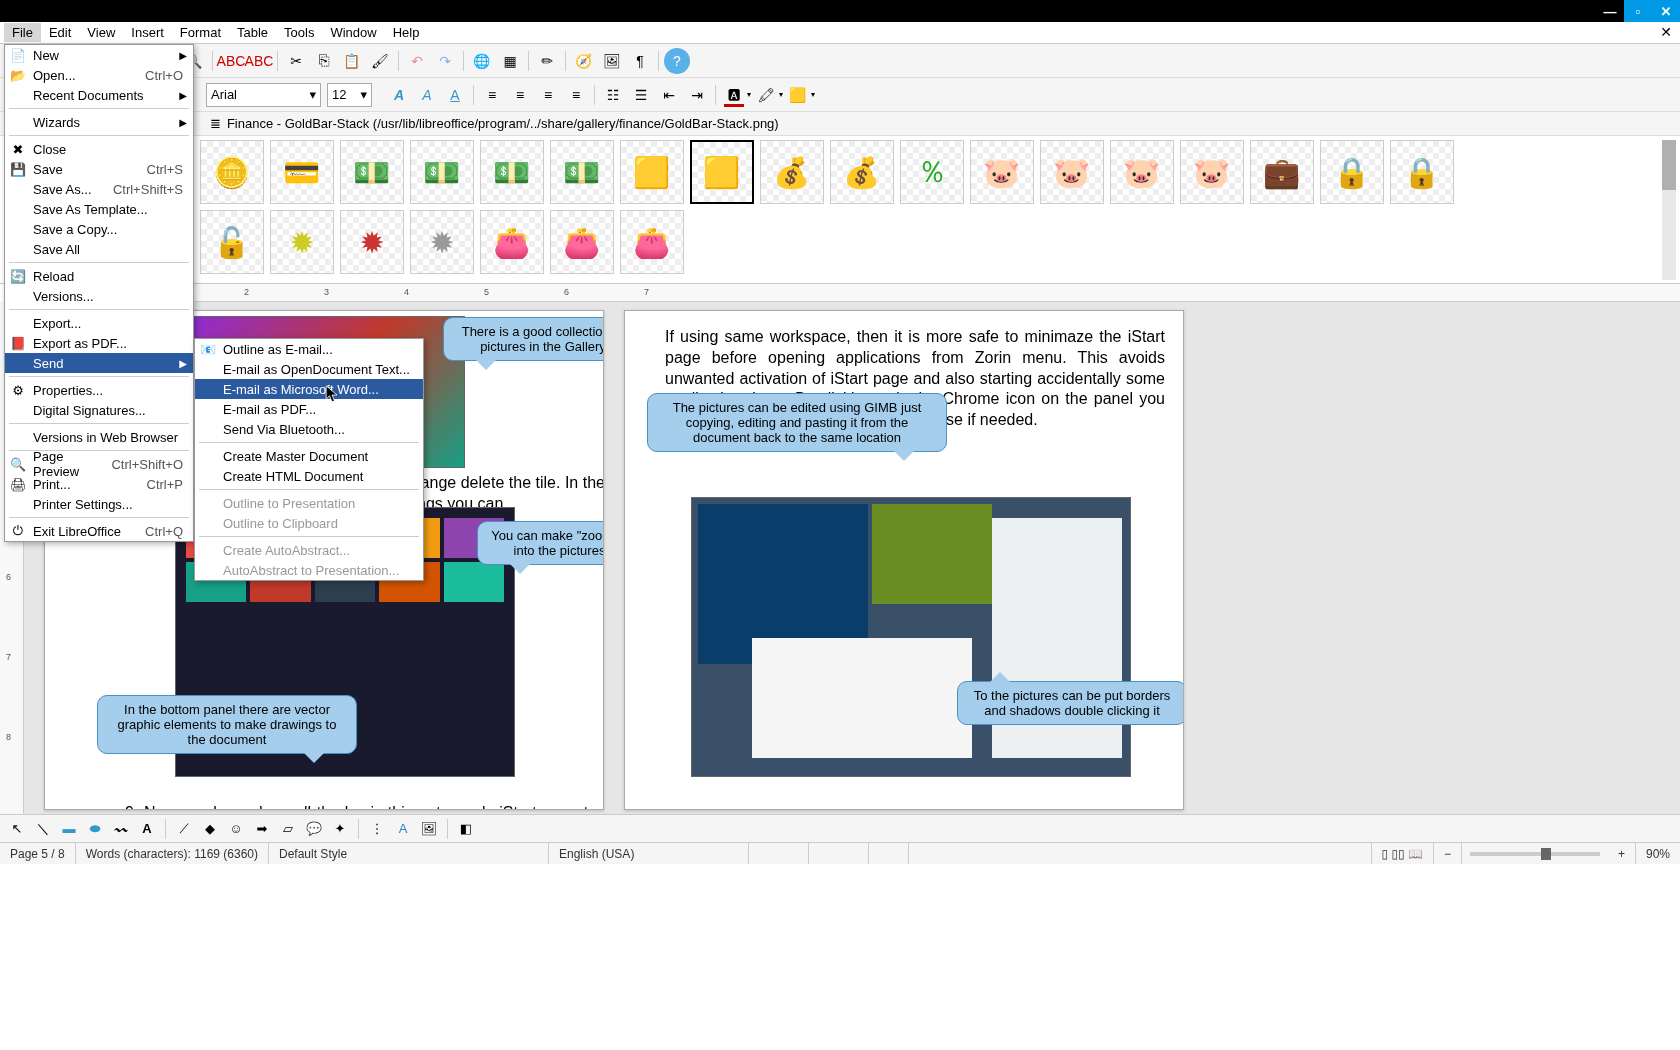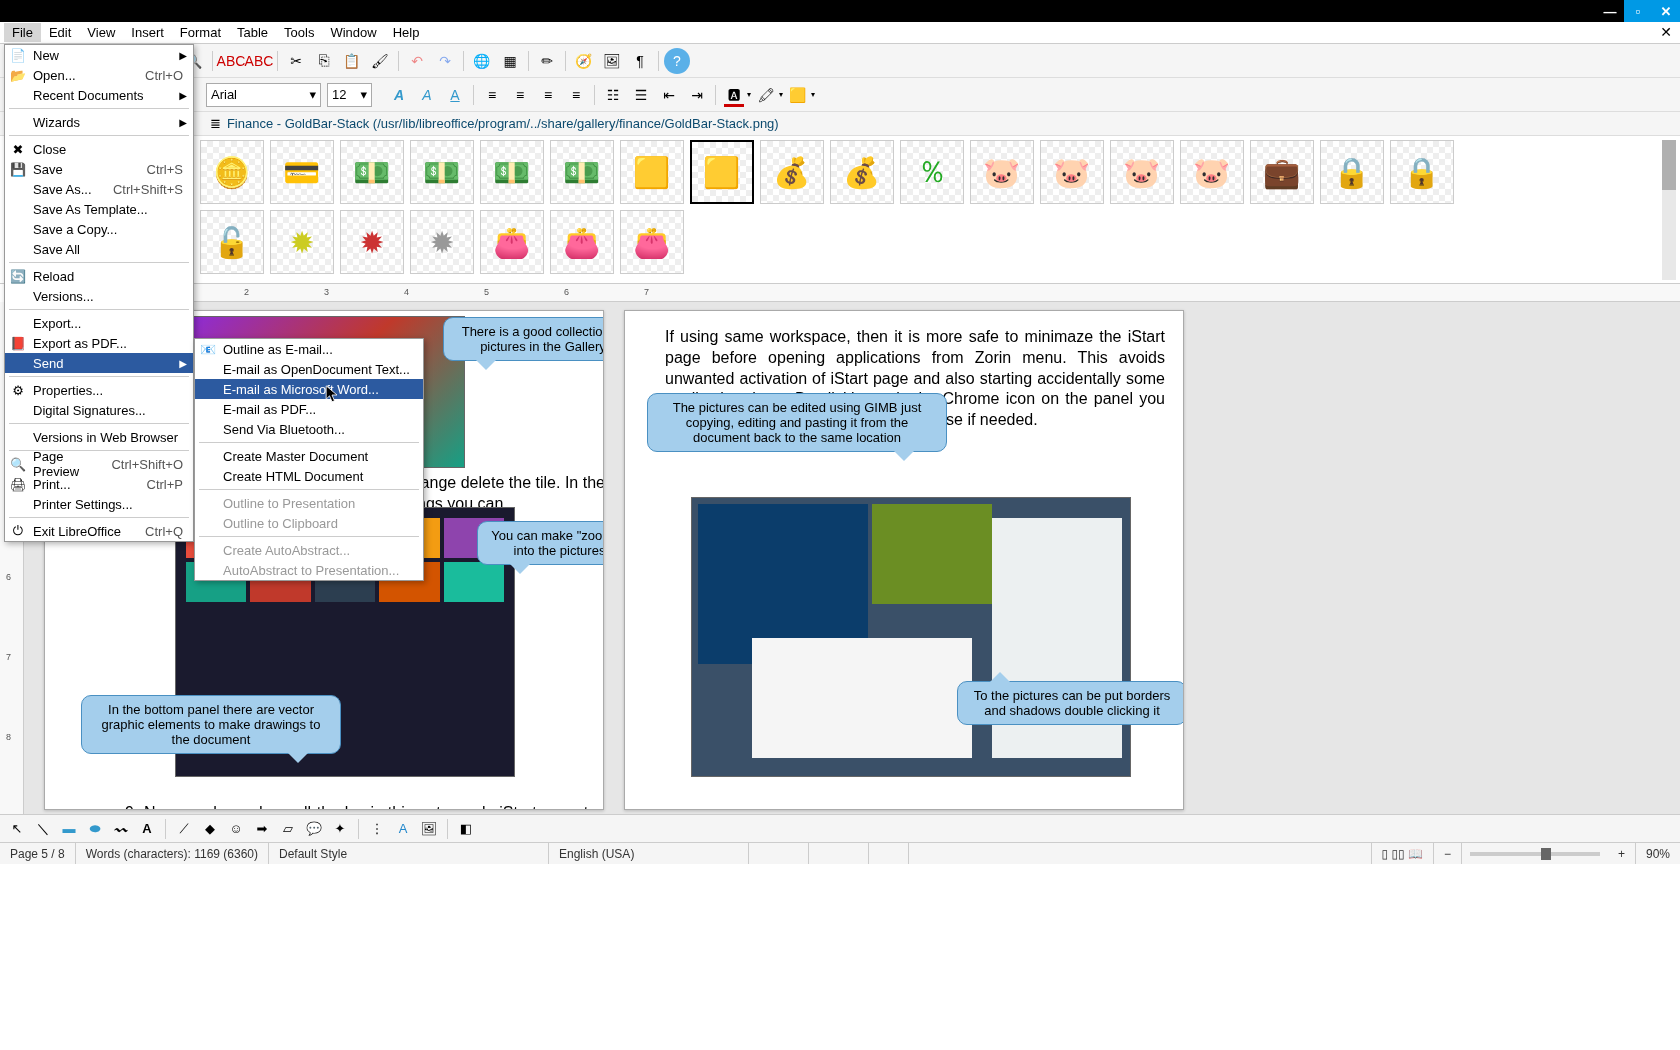--- a/index.html
+++ b/index.html
@@ -25,21 +25,21 @@
 .tool-btn { width: 26px; height: 26px; display: flex; align-items: center; justify-content: center; border: 1px solid transparent; border-radius: 2px; font-size: 14px; }
 .tool-sep { width: 1px; height: 20px; background: #ccc; margin: 0 3px; }
 .tool-dropdown-arrow { font-size: 8px; margin-left: -2px; }
 .font-name { width: 115px; height: 24px; border: 1px solid #aaa; background: #fff; padding: 0 4px; font-size: 13px; display: flex; align-items: center; position: relative; }
 .font-name::after { content: "▾"; position: absolute; right: 4px; }
 .font-size { width: 45px; height: 24px; border: 1px solid #aaa; background: #fff; padding: 0 4px; font-size: 13px; display: flex; align-items: center; position: relative; margin-left: 4px;}
 .font-size::after { content: "▾"; position: absolute; right: 4px; }
 
 
 .gallery-path-bar { height: 24px; background: #f5f5f5; border-bottom: 1px solid #ddd; display: flex; align-items: center; padding: 0 6px; gap: 6px; font-size: 13px; }
-.gallery-path-bar .path-text { color: #0c4a6e; }
+.gallery-path-bar .path-text { color: #000000; }
 
 
 .gallery-area { height: 148px; background: #fff; border-bottom: 1px solid #ccc; overflow: hidden; padding: 4px 200px 4px 200px; position: relative; }
 .gallery-grid { display: flex; flex-wrap: wrap; gap: 6px; }
 .gallery-item { width: 64px; height: 64px; border: 1px solid #ccc; display: flex; align-items: center; justify-content: center; font-size: 30px; background: linear-gradient(45deg,#eee 25%,transparent 25%,transparent 75%,#eee 75%),linear-gradient(45deg,#eee 25%,#fff 25%,#fff 75%,#eee 75%); background-size: 12px 12px; background-position: 0 0,6px 6px; }
 .gallery-item.selected { border: 2px solid #000; }
 .gallery-scrollbar { position: absolute; right: 4px; top: 4px; width: 14px; height: 140px; background: #e8e8e8; }
 .gallery-scrollbar-thumb { background: #b0b0b0; width: 100%; height: 50px; }
 
 
@@ -250,21 +250,21 @@
             <div style="background:#f39c12"></div>
             <div style="background:#8e44ad"></div>
           <div style="background:#16a085"></div>
             <div style="background:#c0392b"></div>
             <div style="background:#2c3e50"></div>
             <div style="background:#d35400"></div>
             <div style="background:#1abc9c"></div>
         </div>
       </div>
       <div class="callout tail-bl" style="left:432px; top:210px; width:165px;"><span>You can make "zooms " into the pictures</span></div>
-      <div class="callout tail-br" style="left:36px; top:384px; width:260px;"><span>In the bottom panel there are vector graphic elements to make drawings to the document</span></div>
+      <div class="callout tail-br" style="left:52px; top:384px; width:260px;"><span>In the bottom panel there are vector graphic elements to make drawings to the document</span></div>
       <div class="doc-text" style="position:absolute; left:80px; top:492px; width:500px;">9. Now you have done all the basic things to apply iStart page to get started. It will work well</div>
     </div>
 
     <div class="page">
       <div class="doc-text" style="position:absolute; left:40px; top:16px; width:500px;">If using same workspace, then it is more safe to minimaze the iStart page before opening applications from Zorin menu. This avoids unwanted activation of iStart page and also starting accidentally some application there. By clicking only the Chrome icon on the panel you can get back the iStart page to further use if needed.</div>
       <div class="callout tail-br" style="left:22px; top:82px; width:300px;"><span>The pictures can be edited using GIMB just copying, editing and pasting it from the document back to the same location</span></div>
       <div class="screenshot-box2" style="left:66px; top:186px;">
         <div style="position:absolute;left:6px;top:6px;width:170px;height:160px;background:#0b3d6b"></div>
         <div style="position:absolute;left:180px;top:6px;width:120px;height:100px;background:#6b8e23"></div>
         <div style="position:absolute;left:60px;top:140px;width:220px;height:120px;background:#f5f5f5"></div>

